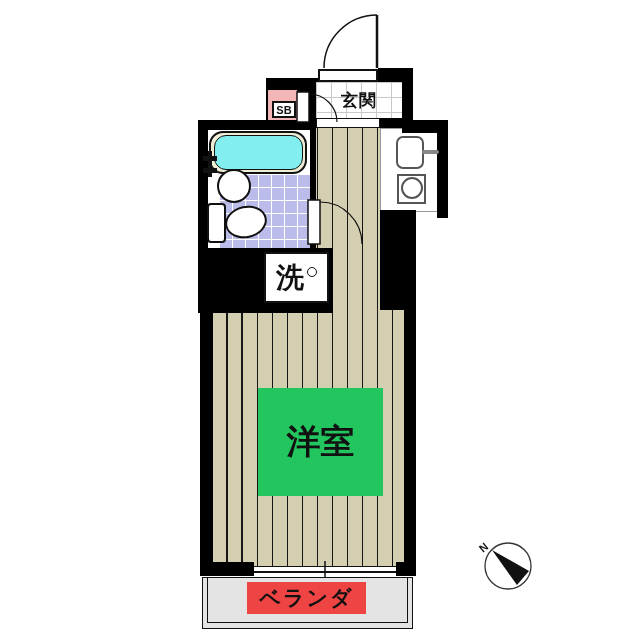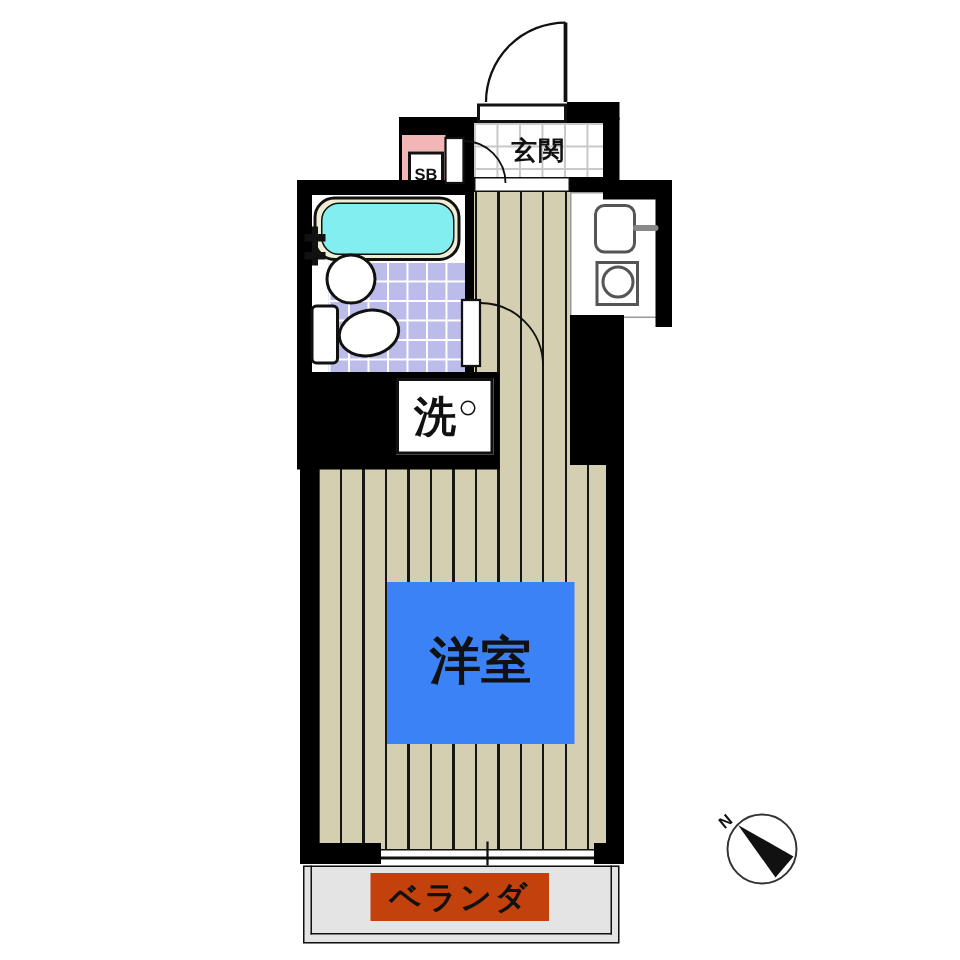--- a/index.html
+++ b/index.html
@@ -24,21 +24,21 @@
   #genkan-tiles{
     left:316px;top:82px;width:86px;height:36px;background:#fff;
     background-image:
       linear-gradient(var(--genkan-grid) 1px,transparent 1px),
       linear-gradient(90deg,var(--genkan-grid) 1px,transparent 1px);
     background-size:15px 15px;
     font-size:17px;letter-spacing:1px;
   }
   #genkan-sill-bottom{left:316px;top:118px;width:64px;height:10px;background:#fff;border:1.5px solid #111;}
   #sb-box{left:268px;top:90px;width:29px;height:33px;background:var(--shoe-box-pink);}
-  #sb-label{left:272px;top:101px;width:24px;height:32px;background:#fff;border:2px solid #111;font-size:11px;}
+  #sb-label{left:272px;top:101px;width:24px;height:17px;background:#fff;border:2px solid #111;font-size:11px;}
 
   
   #wash-block{left:198px;top:120px;width:118px;height:142px;}
   #wash-interior{left:208px;top:130px;width:102px;height:120px;background:#fff;}
   #wash-tile{
     left:219px;top:174px;width:91px;height:76px;background:var(--tile-lavender);
     background-image:
       linear-gradient(#fff 1px,transparent 1px),
       linear-gradient(90deg,#fff 1px,transparent 1px);
     background-size:13px 13px;
@@ -67,24 +67,24 @@
   #left-wall{left:200px;top:255px;width:13px;height:321px;}
   #right-wall{left:404px;top:300px;width:12px;height:276px;}
   #bottom-left-block{left:200px;top:562px;width:54px;height:14px;}
   #bottom-right-block{left:396px;top:562px;width:20px;height:14px;}
 
   
   #window-strip{left:254px;top:566px;width:142px;height:11px;background:#fff;border-top:1.5px solid #111;}
   #window-mid{left:254px;top:571px;width:142px;height:1.5px;background:#111;}
   #balcony{left:202px;top:577px;width:211px;height:52px;background:var(--balcony-gray);border:1px solid #111;}
   #balcony-inner{left:207px;top:577px;width:201px;height:46px;border:1px solid #111;border-top:none;}
-  #balcony-label{left:247px;top:582px;width:119px;height:32px;background:#c2410c;font-size:21px;letter-spacing:2px;}
+  #balcony-label{left:247px;top:582px;width:119px;height:32px;background:#ef4444;font-size:21px;letter-spacing:2px;}
 
   
-  #room-label{left:258px;top:388px;width:125px;height:108px;background:#3b82f6;flex-direction:column;font-size:34px;line-height:1.35;}
+  #room-label{left:258px;top:388px;width:125px;height:108px;background:#22c55e;flex-direction:column;font-size:34px;line-height:1.35;}
 
   #overlay-svg{left:0;top:0;width:640px;height:640px;pointer-events:none;}
 </style>
 </head>
 <body>
 
 <div id="plan">
 
   <div class="abs" id="floor-stripes"></div>
 

